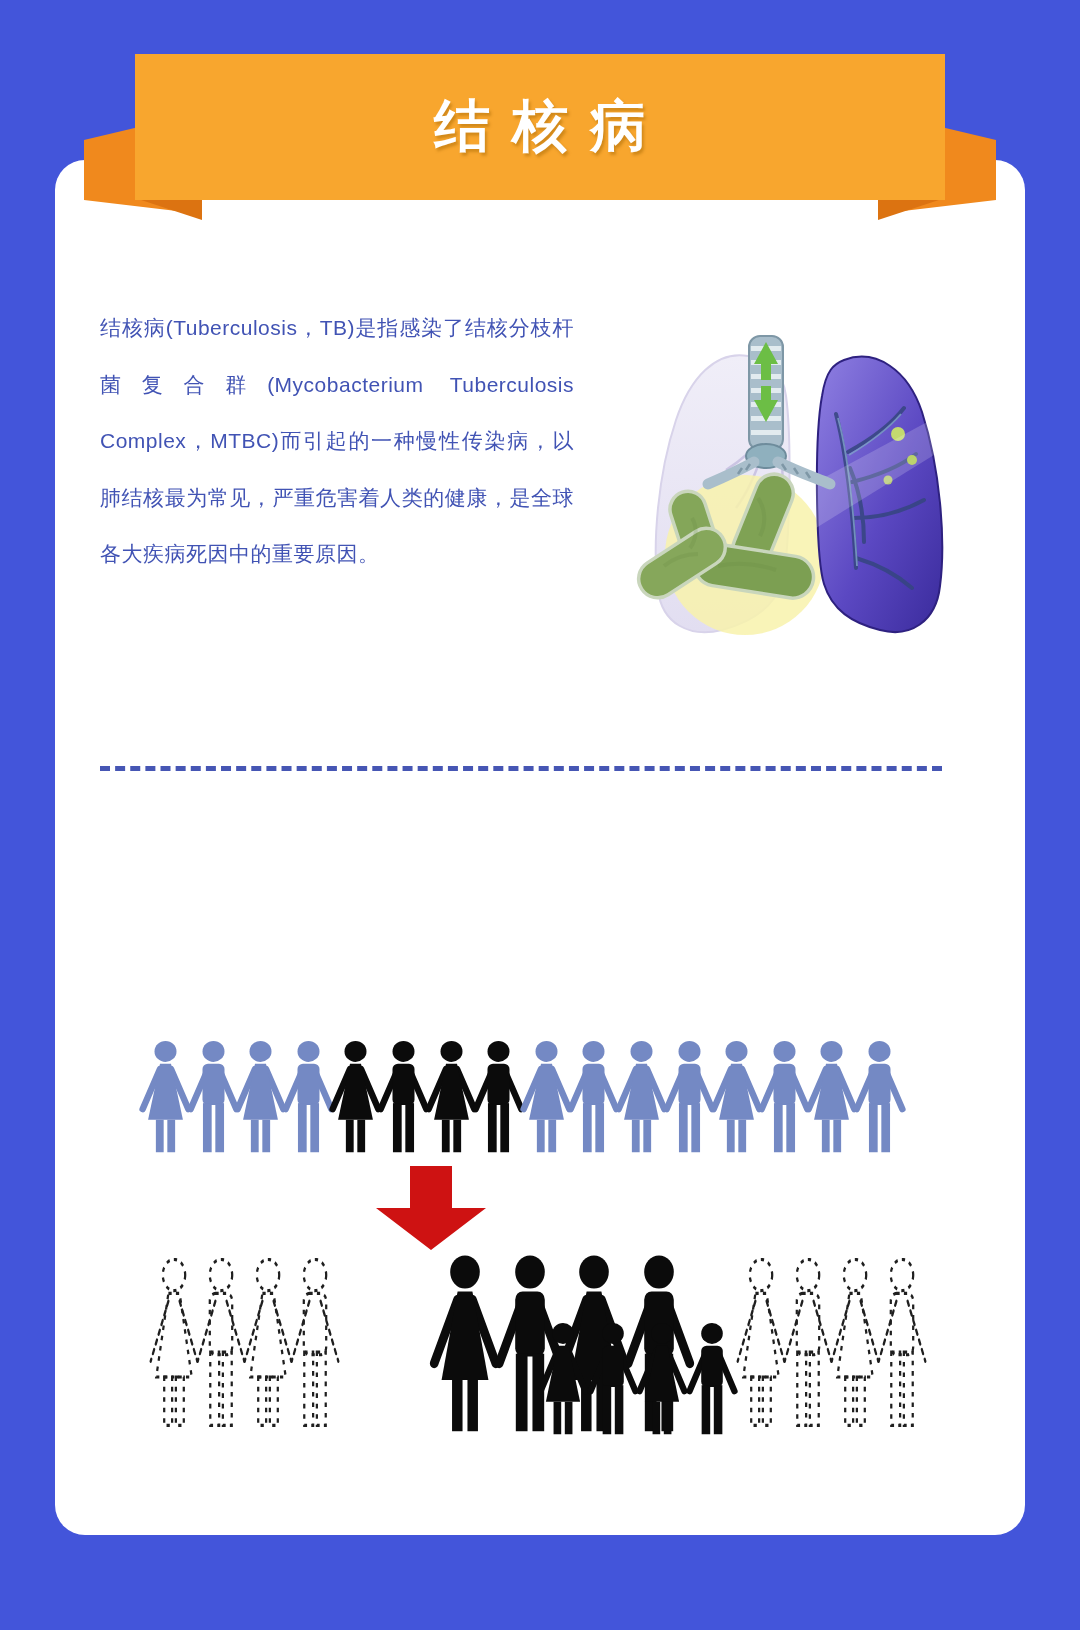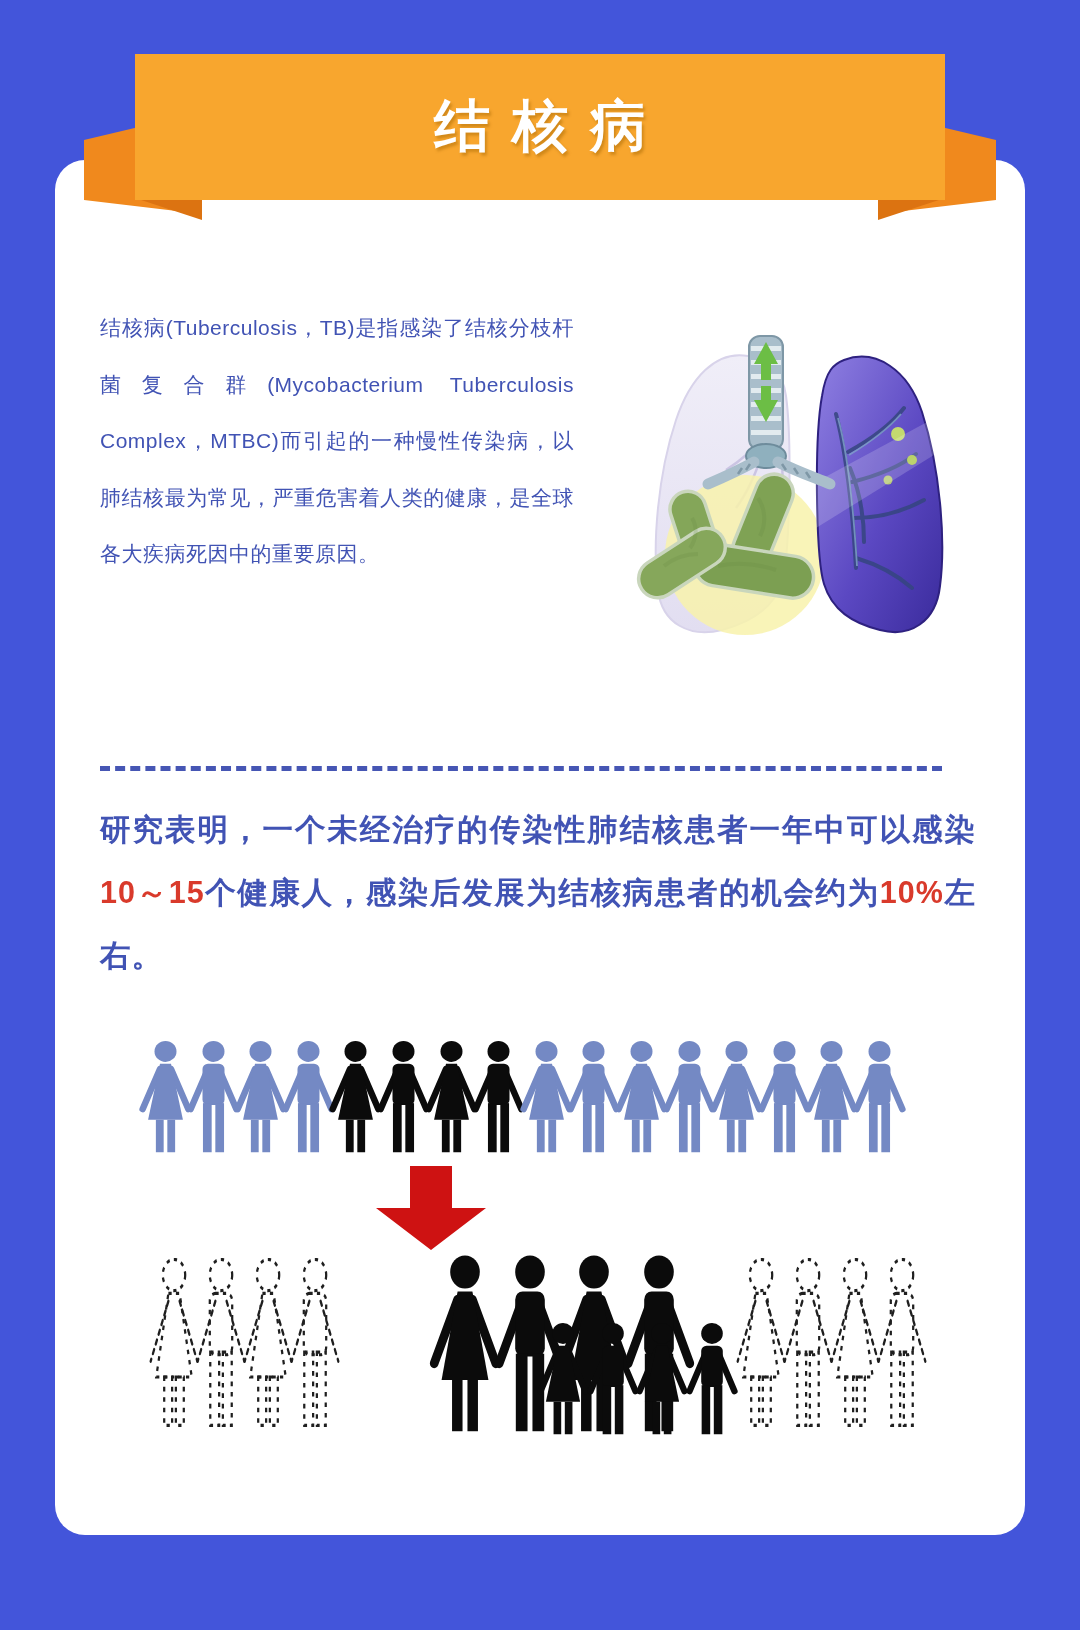--- a/index.html
+++ b/index.html
@@ -110,21 +110,20 @@
       <rect x="80" y="168" width="36" height="88" rx="18" fill="#84A659" transform="rotate(-18 98 212)"></rect>
       <rect x="146" y="150" width="38" height="98" rx="19" fill="#7FA254" transform="rotate(22 165 199)"></rect>
       <rect x="96" y="228" width="120" height="42" rx="21" fill="#7C9F52" transform="rotate(9 156 249)"></rect>
       <rect x="36" y="222" width="96" height="38" rx="19" fill="#86A75B" transform="rotate(-33 84 241)"></rect>
       <path d="M94,196 C100,206 98,218 92,226 M160,176 C168,188 168,202 162,214 M120,244 C140,240 160,242 178,248 M66,244 C76,236 88,232 100,232" fill="none" stroke="#66894333" stroke-width="4"></path>
     </g>
   </svg>
 
   <div class="divider"></div>
 
-  <p class="stat-text"><span style="color: rgb(65, 83, 180);">研究表明，一个未经治疗的传染性肺结核患者一年中可以感染</span><span style="color: rgb(217, 58, 43);">10～15</span><span style="color: rgb(65, 83, 180);">个健康人，感染后发展为结核病患者的机会约为</span><span style="color: rgb(217, 58, 43);">10%</span><span style="color: rgb(65, 83, 180);">左右。</span></p>
 
   <div class="crowd-layer">
       <svg viewBox="0 0 60 130" preserveAspectRatio="none" style="left: 138px; top: 1040px; width: 55px; height: 114px;">
         <circle cx="30" cy="13" r="12" fill="#7489C4"></circle>
         <line x1="24" y1="33" x2="5" y2="79" stroke="#7489C4" stroke-width="7" stroke-linecap="round" fill="none"></line>
         <line x1="36" y1="33" x2="55" y2="79" stroke="#7489C4" stroke-width="7" stroke-linecap="round" fill="none"></line>
         <path d="M24,27 L36,27 L49,91 L11,91 Z" fill="#7489C4"></path>
         <rect x="19.5" y="91" width="8.5" height="37" fill="#7489C4"></rect>
         <rect x="32" y="91" width="8.5" height="37" fill="#7489C4"></rect>
       </svg>

